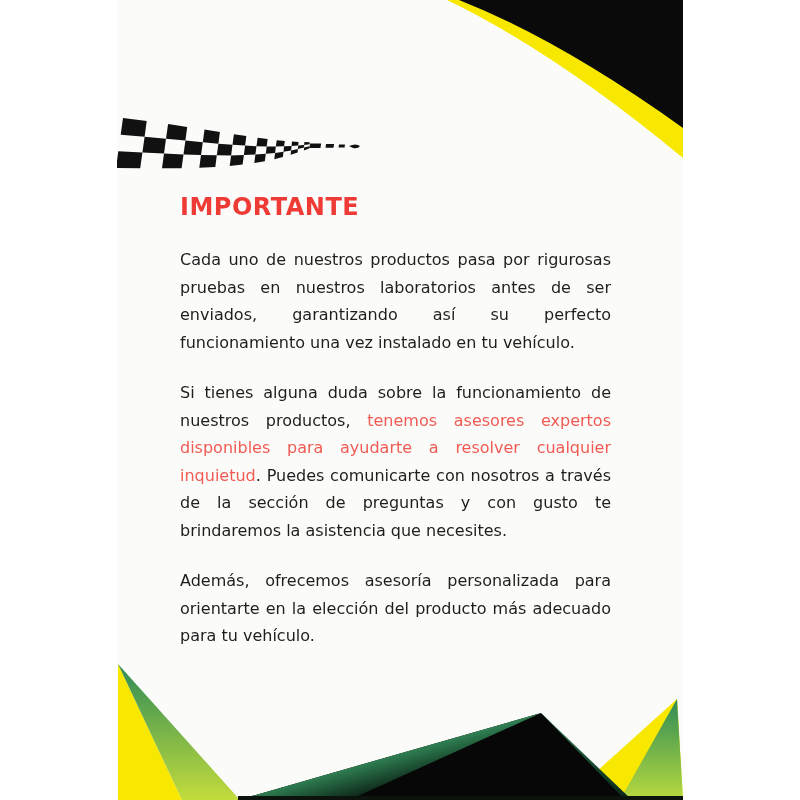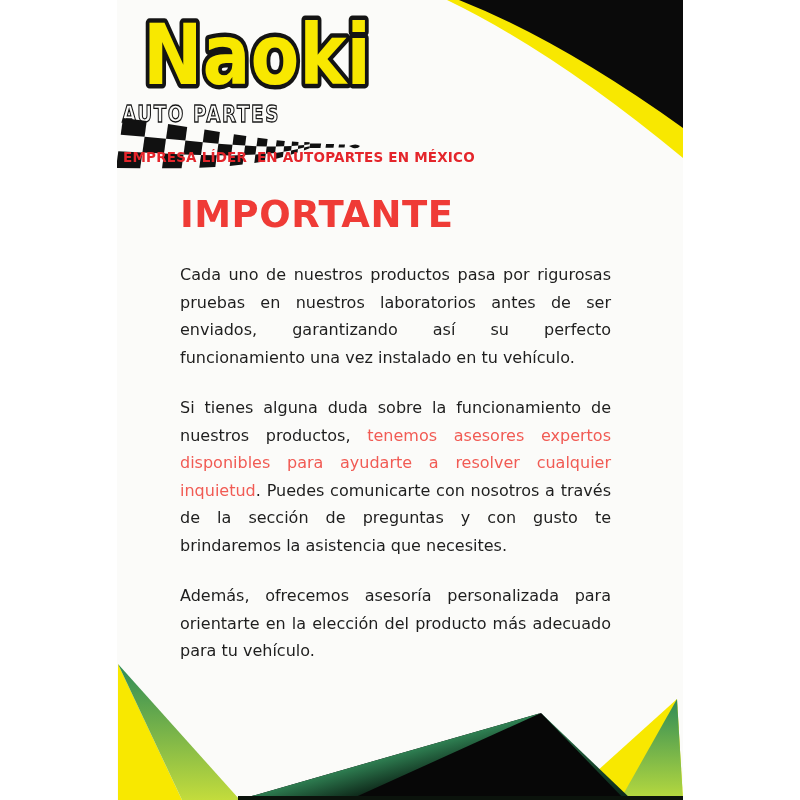--- a/index.html
+++ b/index.html
@@ -12,45 +12,37 @@
 
   .logo-block{position:absolute;left:16px;top:0px;}
   .logo-svg{display:block;}
   .logo-sub-svg{display:block;margin-top:-6px;margin-left:-14px;}
   .flag-svg{position:absolute;left:0px;top:116px;width:250px;height:54px;}
 
   .tagline{position:absolute;left:6px;top:149px;font-size:13.5px;font-weight:800;
            letter-spacing:.2px;color:var(--tagline-red,#e4252b);white-space:pre;}
 
   .notice{position:absolute;left:63px;top:193px;width:443px;}
-  .notice h1{margin:0 0 25px 0;font-size:37px;font-weight:800;letter-spacing:.5px;
+  .notice h1{margin:0 0 25px 0;font-size:24px;font-weight:800;letter-spacing:.5px;
              color:var(--heading-red,#ef3b36);}
   .notice p{margin:0 12px 23px 0;font-size:16px;line-height:27.5px;font-weight:400;
             color:var(--body-text,#1e1e1e);text-align:justify;}
   .notice .hl{color:var(--highlight-red,#f15b54);}
 </style>
 </head>
 <body>
 
 <div class="canvas">
   <div class="artwork">
 
     <svg class="corner-svg" viewBox="0 0 566 170" aria-hidden="true">
       <path d="M330,0 L566,0 L566,158 Q438,52 330,0 Z" fill="#F8E800"></path>
       <path d="M342,0 L566,0 L566,128 Q443,40 342,0 Z" fill="#0a0a0a"></path>
     </svg>
 
-    <div class="logo-block">
-      <svg class="logo-svg" width="270" height="104" viewBox="0 0 270 104">
-        <text x="10" y="84" textLength="228" lengthAdjust="spacingAndGlyphs" font-family="DejaVu Sans, Liberation Sans, sans-serif" font-size="84" font-weight="bold" fill="#F8E800" stroke="#141414" stroke-width="9" stroke-linejoin="round" style="paint-order:stroke fill;">Naoki</text>
-      </svg>
-      <svg class="logo-sub-svg" width="230" height="32" viewBox="0 0 230 32">
-        <text x="3" y="24" textLength="158" lengthAdjust="spacingAndGlyphs" font-family="DejaVu Sans, Liberation Sans, sans-serif" font-size="23" font-weight="bold" fill="none" stroke="#141414" stroke-width="1.3" letter-spacing="2">AUTO PARTES</text>
-      </svg>
-    </div>
 
     <svg class="flag-svg" viewBox="0 0 250 54" aria-hidden="true">
       <g id="flag-checks">
           <polygon points="6.0,2.0,29.7,5.0,27.6,20.8,3.7,18.7" fill="#111"></polygon>
           <polygon points="1.3,35.3,25.4,36.5,23.2,52.3,-1.0,52.0" fill="#111"></polygon>
           <polygon points="27.6,20.8,49.0,22.8,47.0,37.6,25.4,36.5" fill="#111"></polygon>
           <polygon points="51.1,8.0,70.2,10.9,68.4,24.6,49.0,22.8" fill="#111"></polygon>
           <polygon points="47.0,37.6,66.5,38.4,64.6,52.2,45.0,52.3" fill="#111"></polygon>
           <polygon points="68.4,24.6,85.8,26.3,84.0,39.0,66.5,38.4" fill="#111"></polygon>
           <polygon points="87.5,13.5,102.9,16.0,101.4,27.7,85.8,26.3" fill="#111"></polygon>
@@ -72,21 +64,20 @@
           <polygon points="187.1,31.6,192.6,30.3,192.6,32.3,186.9,34.4" fill="#111"></polygon>
         </g>
       <g fill="#111">
         <rect x="197" y="27.5" width="11" height="4.5" transform="skewX(-8)"></rect>
         <rect x="213" y="28" width="8" height="3.8" transform="skewX(-8)"></rect>
         <rect x="226" y="28.4" width="6" height="3.2" transform="skewX(-8)"></rect>
         <path d="M232,30 q7,-3 11,0 q-2,3 -7,2 z"></path>
       </g>
     </svg>
 
-    <div class="tagline">EMPRESA LÍDER  EN AUTOPARTES EN MÉXICO</div>
 
     <div class="notice">
       <h1>IMPORTANTE</h1>
       <p>Cada uno de nuestros productos pasa por rigurosas pruebas en nuestros laboratorios antes de ser enviados, garantizando así su perfecto funcionamiento una vez instalado en tu vehículo.</p>
       <p><span>Si tienes alguna duda sobre la funcionamiento de nuestros productos,</span>
         <span class="hl">tenemos asesores expertos disponibles para ayudarte a resolver cualquier inquietud</span><span>. Puedes comunicarte con nosotros a través de la sección de preguntas y con gusto te brindaremos la asistencia que necesites.</span></p>
       <p>Además, ofrecemos asesoría personalizada para orientarte en la elección del producto más adecuado para tu vehículo.</p>
     </div>
 
     <svg class="bottom-svg" viewBox="0 0 566 150" aria-hidden="true">

